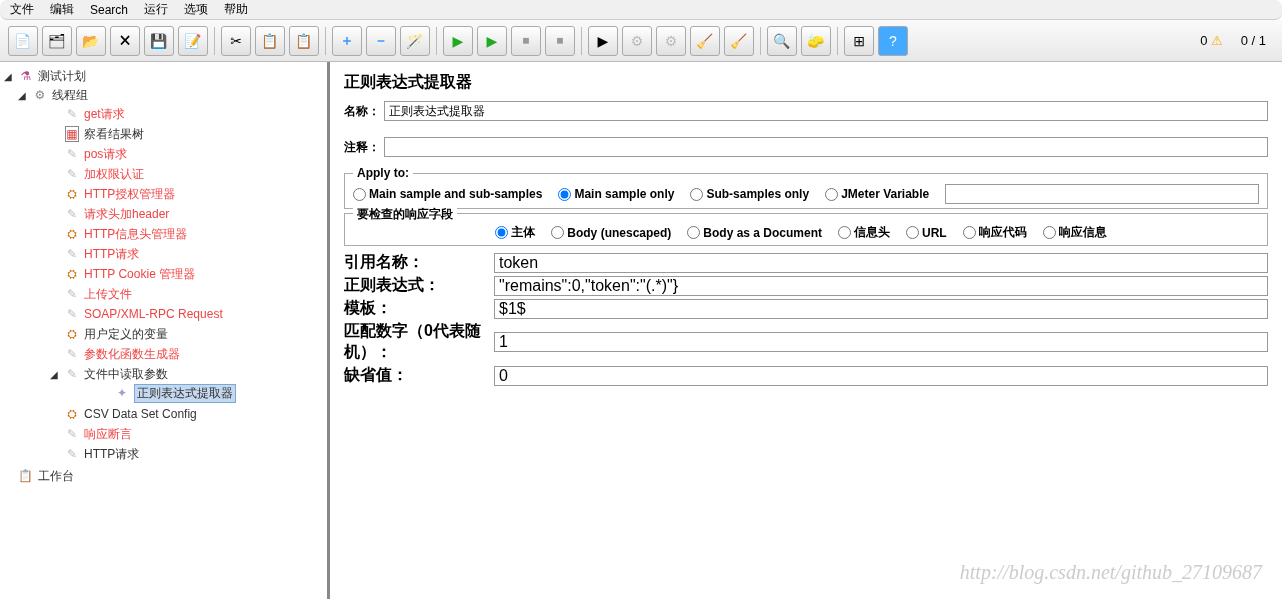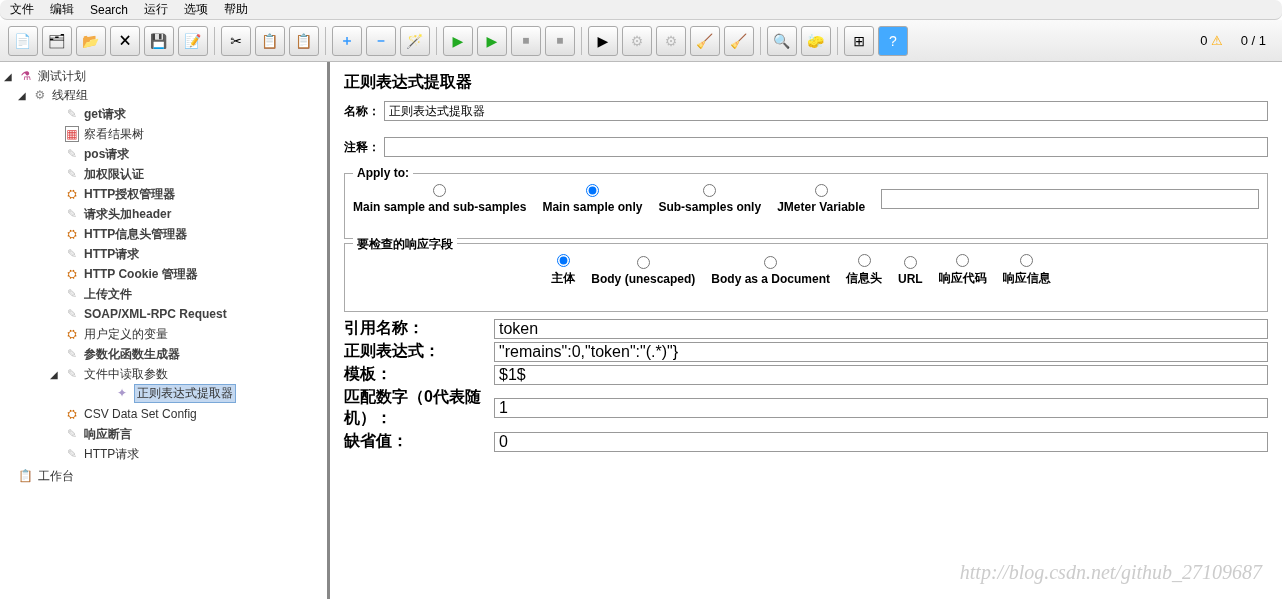--- a/index.html
+++ b/index.html
@@ -11,34 +11,34 @@
 .tb-sep { width: 1px; height: 28px; background: #bbb; margin: 0 4px; }
 .tb-right { margin-left: auto; display: flex; align-items: center; gap: 18px; padding-right: 10px; font-size: 13px; }
 .main { display: flex; height: 537px; }
 .tree-panel { width: 330px; border-right: 3px solid #888; background: #fff; overflow: auto; padding: 4px 2px; }
 .tree ul { list-style: none; }
 .tree li { padding: 1px 0; white-space: nowrap; }
 .tree .row { display: flex; align-items: center; gap: 4px; height: 18px; padding-left: 2px; }
 .tree .toggle { width: 10px; font-size: 10px; color: #333; cursor: default; user-select: none; }
 .tree .icon { width: 16px; height: 16px; display: inline-flex; align-items: center; justify-content: center; font-size: 12px; }
 .tree .lbl { color: #333; }
-.tree .lbl.grey { color: #404040; font-weight: bold; }
+.tree .lbl.grey { color: #ef4444; }
 .tree .lbl.sel { background: #c4d8f0; border: 1px solid #7aa8d8; padding: 0 2px; }
 .ind1 { padding-left: 14px; }
 .ind2 { padding-left: 32px; }
 .ind3 { padding-left: 50px; }
 .content { flex: 1; padding: 10px 14px; overflow: auto; }
 .content h2 { font-size: 16px; font-weight: bold; margin-bottom: 8px; }
 .field-row { display: flex; align-items: center; margin-bottom: 16px; }
 .field-row .fl { width: 40px; font-weight: bold; }
 .field-row input[type=text].wide { flex: 1; border: 1px solid #999; height: 20px; padding: 0 4px; font-size: 12px; }
-.fieldset { border: 1px solid #aaa; margin-top: 4px; margin-bottom: 4px; padding: 10px 8px 24px; position: relative; }
+.fieldset { border: 1px solid #aaa; margin-top: 4px; margin-bottom: 4px; padding: 10px 8px 4px; position: relative; }
 .fieldset .legend { position: absolute; top: -8px; left: 8px; background: #fff; padding: 0 4px; font-weight: bold; font-size: 12px; }
 .radio-row { display: flex; align-items: center; gap: 6px; flex-wrap: wrap; }
-.radio-row label { display: flex; align-items: center; gap: 3px; font-weight: bold; font-size: 12px; margin-right: 10px; flex-direction: column; }
+.radio-row label { display: flex; align-items: center; gap: 3px; font-weight: bold; font-size: 12px; margin-right: 10px; }
 .radio-row input[type=text] { flex: 1; border: 1px solid #999; height: 20px; min-width: 250px; }
 .response-row { display: flex; justify-content: center; }
 .grid2 { display: grid; grid-template-columns: 150px 1fr; row-gap: 2px; align-items: center; margin-top: 6px; }
 .grid2 .gl { font-weight: bold; font-size: 16px; }
 .grid2 input[type=text] { width: 100%; border: 1px solid #999; height: 20px; padding: 0 4px; font-size: 16px; font-family: inherit; }
 .watermark { position: absolute; right: 20px; bottom: 15px; color: #ccc; font-style: italic; font-family: serif; font-size: 20px; pointer-events: none; }
 .ic-flask::before{content:"⚗";color:#b48;}
 .ic-gear::before{content:"⚙";color:#888;}
 .ic-pencil::before{content:"✎";color:#bbb;}
 .ic-tree::before{content:"▦";color:#d44;border:1px solid #888;}

